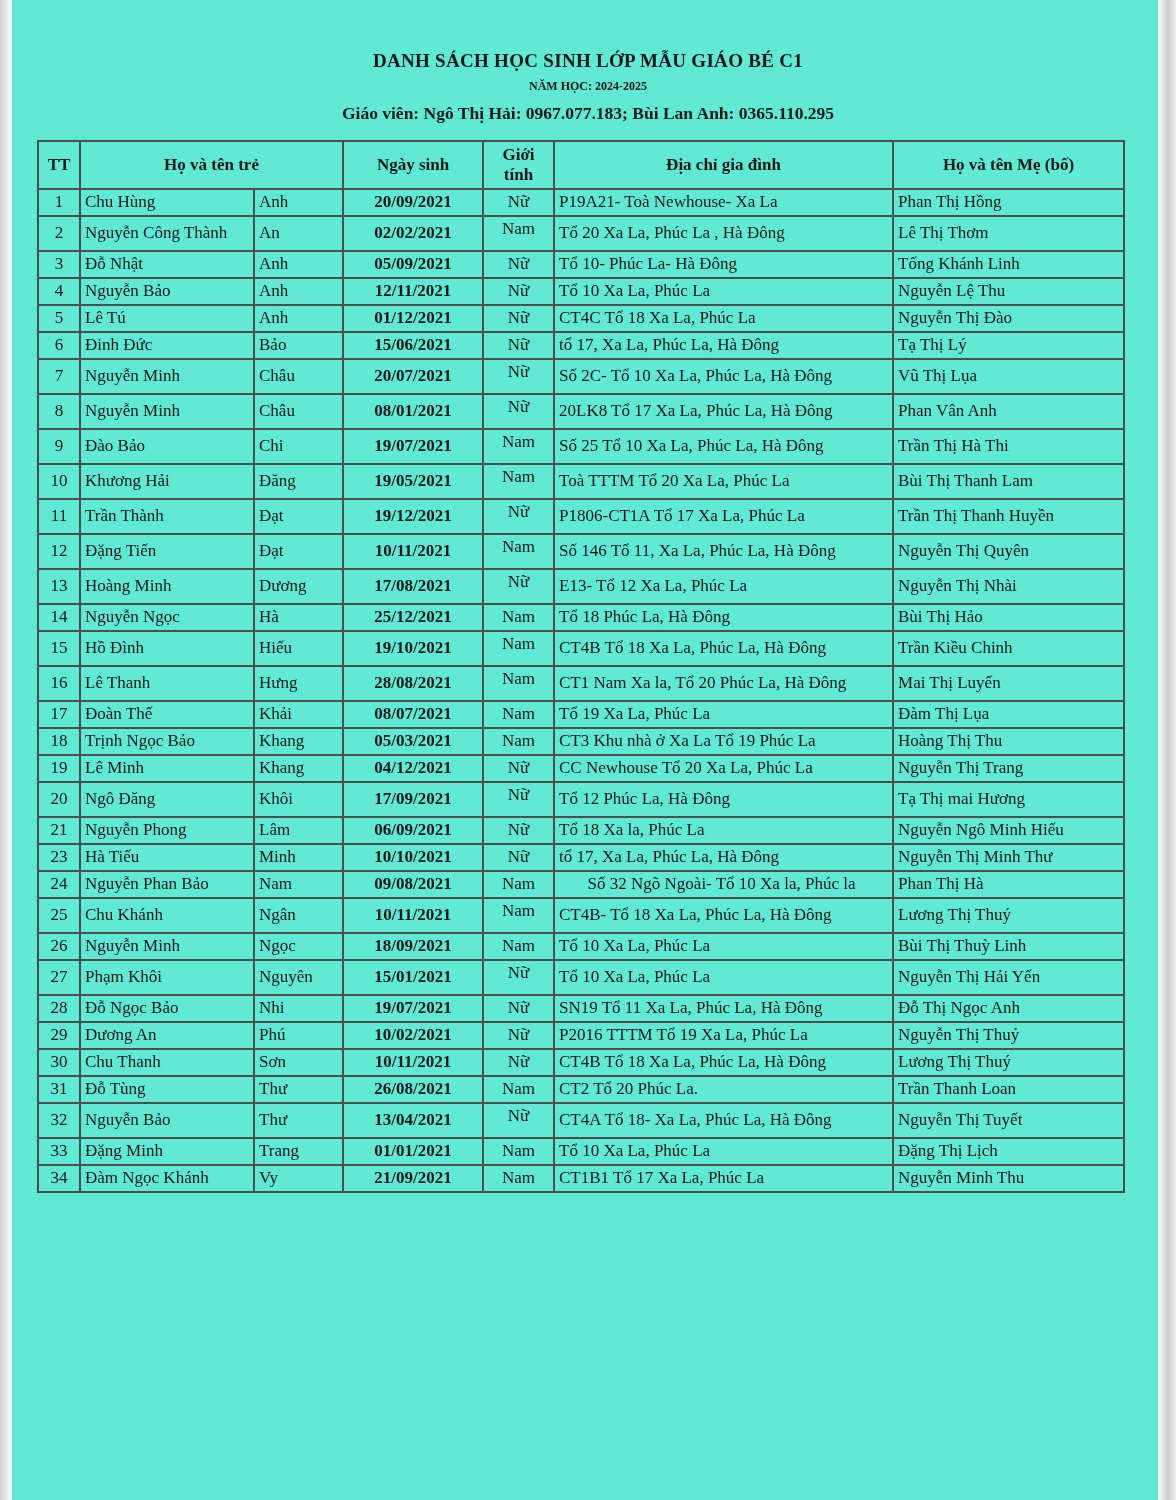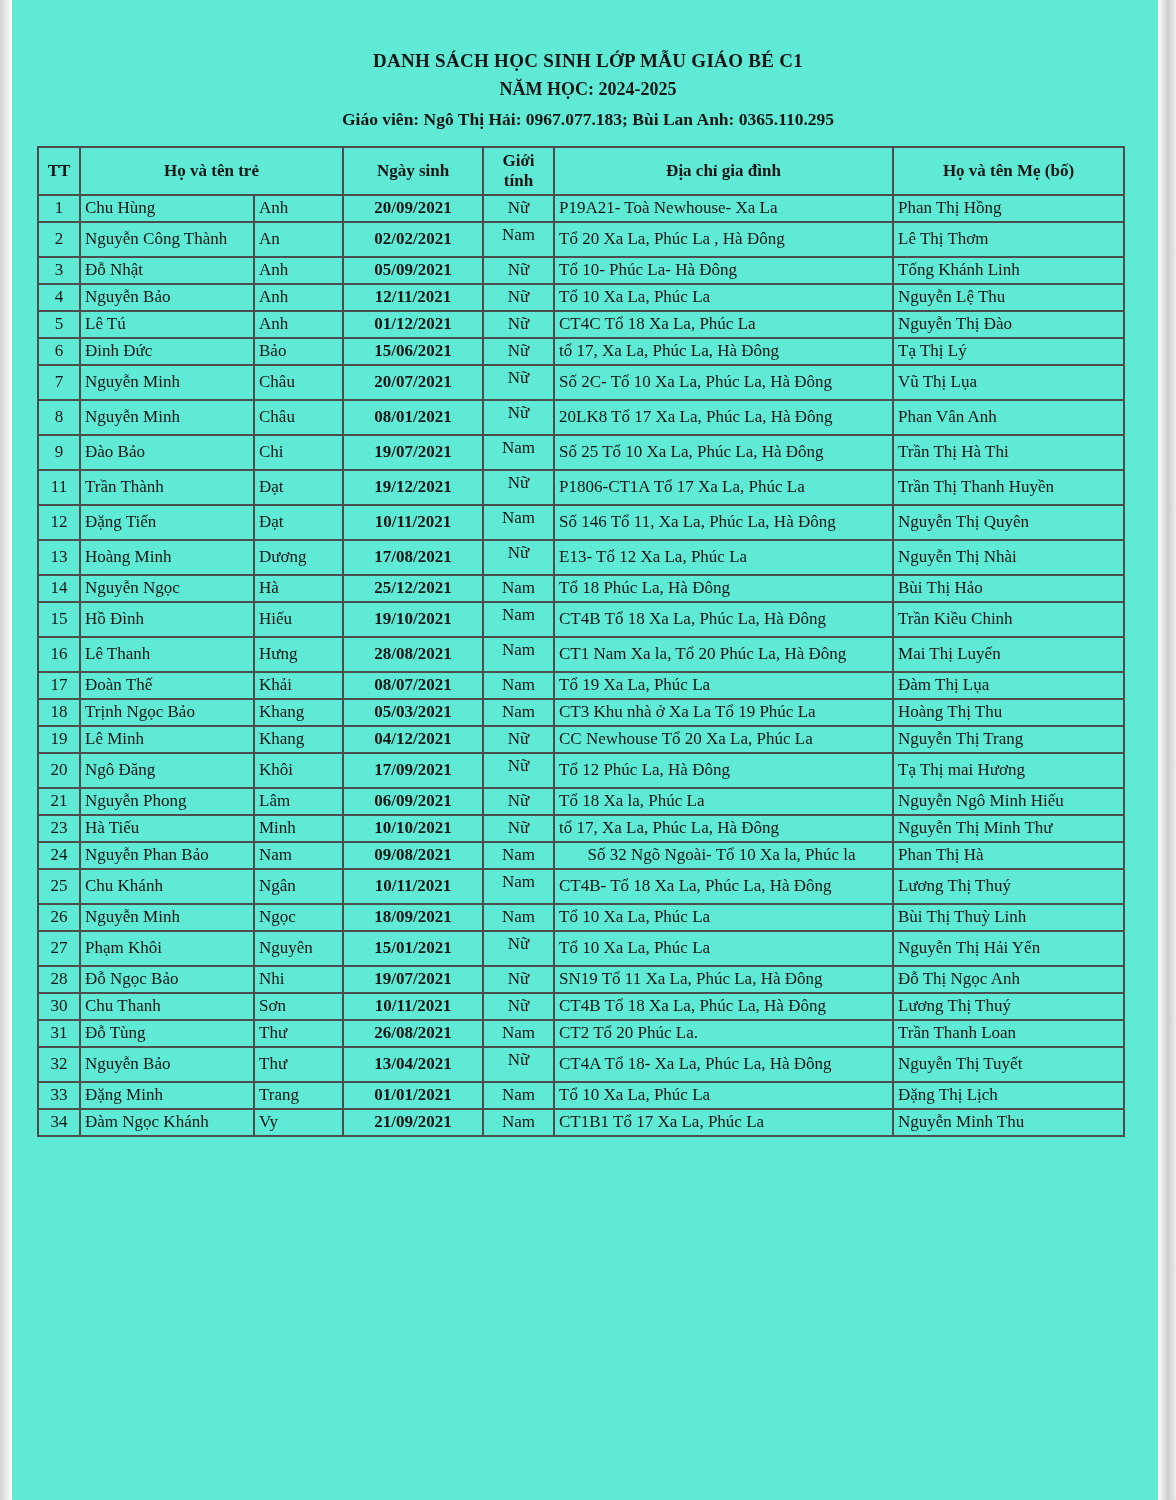--- a/index.html
+++ b/index.html
@@ -23,21 +23,21 @@
   .edge-right {
     position: absolute; right: 0; top: 0; width: 18px; height: 1500px;
     background: linear-gradient(to right, #ffffff 0%, #cdcdcd 55%, #ededed 100%);
   }
   .header-block {
     padding-top: 50px;
     text-align: center;
     font-weight: bold;
   }
   .doc-title   { font-size: 19px; letter-spacing: 0.3px; }
-  .doc-year    { font-size: 18px; margin-top: 7px; }
+  .doc-year    { font-size: 12px; margin-top: 7px; }
   .doc-teachers{ font-size: 17.5px; margin-top: 9px; text-align: center; }
 
   table.student-table {
     margin: 16px 0 0 37px;
     width: 1086px;
     table-layout: fixed;
     border-collapse: separate;
     border-spacing: 0;
     border: 1px solid #4d4d4d;
   }
@@ -178,20 +178,29 @@
         <tr class="tall">
           <td class="td-tt">9</td>
           <td class="td-name">Đào Bảo</td>
           <td class="td-given">Chi</td>
           <td class="td-dob">19/07/2021</td>
           <td class="td-gender">Nam</td>
           <td class="td-addr">Số 25 Tổ 10 Xa La, Phúc La, Hà Đông</td>
           <td class="td-parent">Trần Thị Hà Thi</td>
         </tr>
         <tr class="tall">
+          <td class="td-tt">10</td>
+          <td class="td-name">Khương Hải</td>
+          <td class="td-given">Đăng</td>
+          <td class="td-dob">19/05/2021</td>
+          <td class="td-gender">Nam</td>
+          <td class="td-addr">Toà TTTM Tổ 20 Xa La, Phúc La</td>
+          <td class="td-parent">Bùi Thị Thanh Lam</td>
+        </tr>
+        <tr class="tall">
           <td class="td-tt">11</td>
           <td class="td-name">Trần Thành</td>
           <td class="td-given">Đạt</td>
           <td class="td-dob">19/12/2021</td>
           <td class="td-gender">Nữ</td>
           <td class="td-addr">P1806-CT1A Tổ 17 Xa La, Phúc La</td>
           <td class="td-parent">Trần Thị Thanh Huyền</td>
         </tr>
         <tr class="tall">
           <td class="td-tt">12</td>
@@ -331,20 +340,29 @@
         <tr>
           <td class="td-tt">28</td>
           <td class="td-name">Đỗ Ngọc Bảo</td>
           <td class="td-given">Nhi</td>
           <td class="td-dob">19/07/2021</td>
           <td class="td-gender">Nữ</td>
           <td class="td-addr">SN19 Tổ 11 Xa La, Phúc La, Hà Đông</td>
           <td class="td-parent">Đỗ Thị Ngọc Anh</td>
         </tr>
         <tr>
+          <td class="td-tt">29</td>
+          <td class="td-name">Dương An</td>
+          <td class="td-given">Phú</td>
+          <td class="td-dob">10/02/2021</td>
+          <td class="td-gender">Nữ</td>
+          <td class="td-addr">P2016 TTTM Tổ 19 Xa La, Phúc La</td>
+          <td class="td-parent">Nguyễn Thị Thuỷ</td>
+        </tr>
+        <tr>
           <td class="td-tt">30</td>
           <td class="td-name">Chu Thanh</td>
           <td class="td-given">Sơn</td>
           <td class="td-dob">10/11/2021</td>
           <td class="td-gender">Nữ</td>
           <td class="td-addr">CT4B Tổ 18 Xa La, Phúc La, Hà Đông</td>
           <td class="td-parent">Lương Thị Thuý</td>
         </tr>
         <tr>
           <td class="td-tt">31</td>

